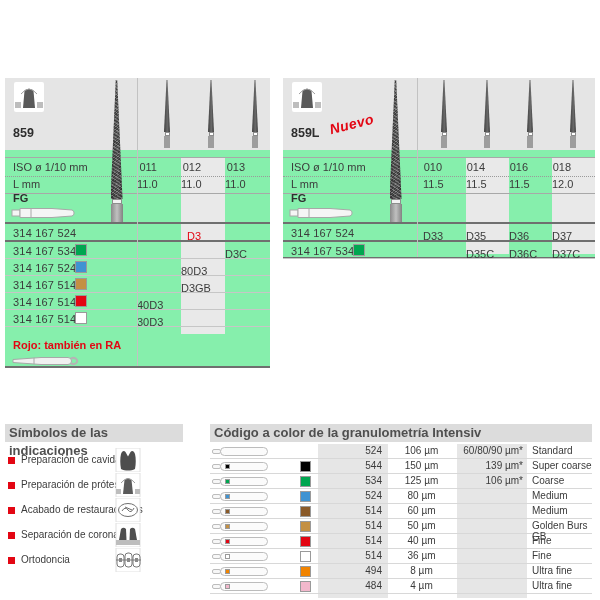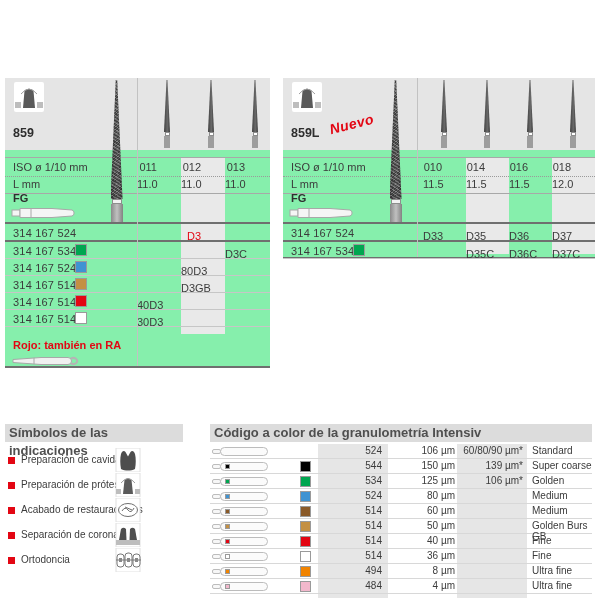--- a/index.html
+++ b/index.html
@@ -66,21 +66,21 @@
   .sym-label{position:absolute;left:16px;top:2px;font-size:10px;}
   .sym-icon{position:absolute;left:108px;top:-4px;}
   
   .granu{position:absolute;left:210px;top:424px;width:386px;}
   .granu .band-title{width:382px;}
   .gtable{position:absolute;left:0;top:20px;width:382px;}
   .gstripe{position:absolute;top:0;height:154px;background:#e6e6e6;z-index:0;}
   .gs1{left:108px;width:70px;} .gs2{left:247px;width:70px;}
   .grow{position:relative;height:14px;border-bottom:1px solid #d8d8d8;font-size:10px;z-index:1;}
   .gcode{position:absolute;left:108px;top:1px;width:64px;text-align:right;}
-  .ggrain{position:absolute;left:178px;top:1px;width:67px;text-align:right;}
+  .ggrain{position:absolute;left:178px;top:1px;width:67px;text-align:center;}
   .galt{position:absolute;left:247px;top:1px;width:66px;text-align:right;}
   .gname{position:absolute;left:322px;top:1px;}
   .gchip{position:absolute;left:90px;top:1.5px;width:11px;height:11px;box-sizing:border-box;}
   .gchip[style]{box-shadow:0 0 0 1px #9a9a9a inset;}
   .mbur{position:absolute;left:2px;top:2.5px;width:56px;height:9px;}
   .mbur .tail{position:absolute;left:0;top:2px;width:9px;height:5px;border:1px solid #bcbcbc;border-radius:2px;background:#f7f7f7;box-sizing:border-box;}
   .mbur .mbody{position:absolute;left:8px;top:0;width:48px;height:9px;border:1px solid #bcbcbc;border-radius:4.5px;background:#fbfbfb;box-sizing:border-box;}
   .mbur .band{position:absolute;left:13px;top:2px;width:5px;height:5px;}
   .mbur .band[style]{box-shadow:0 0 0 1px #9a9a9a inset;}
 </style>
@@ -398,21 +398,21 @@
       <div class="grow">
         <span class="mbur">
             <span class="tail"></span>
             <span class="mbody"></span>
             <span class="band" style="background-color: rgb(0, 166, 80);"></span>
           </span>
         <span class="gchip" style="background-color: rgb(0, 166, 80);"></span>
         <span class="gcode">534</span>
         <span class="ggrain">125 µm</span>
         <span class="galt">106 µm*</span>
-        <span class="gname">Golden</span>
+        <span class="gname">Coarse</span>
       </div>
       <div class="grow">
         <span class="mbur">
             <span class="tail"></span>
             <span class="mbody"></span>
             <span class="band" style="background-color: rgb(63, 147, 210);"></span>
           </span>
         <span class="gchip" style="background-color: rgb(63, 147, 210);"></span>
         <span class="gcode">524</span>
         <span class="ggrain">80 µm</span>

